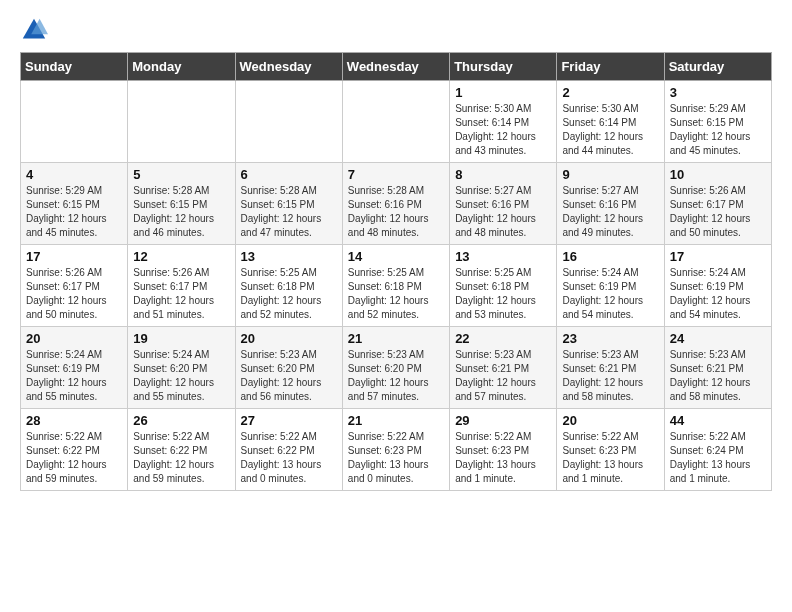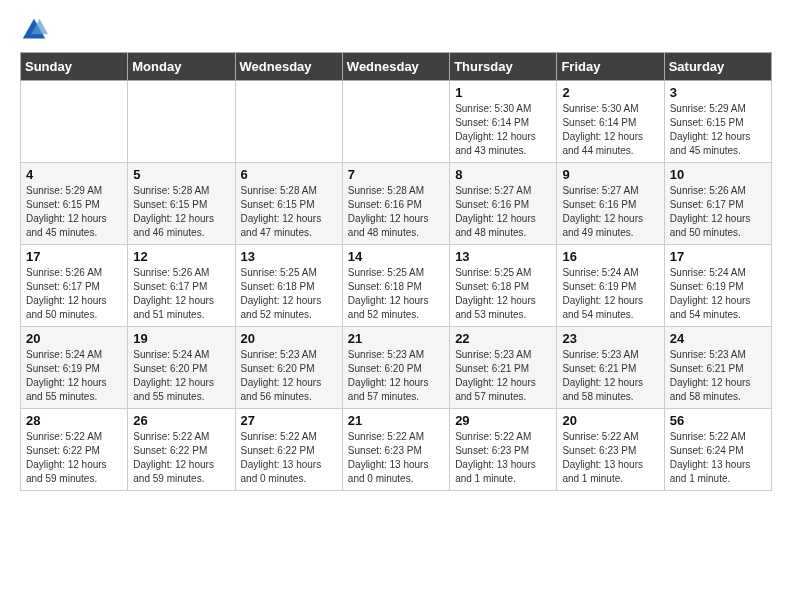--- a/index.html
+++ b/index.html
@@ -350,21 +350,21 @@
 and 1 minute.</div>
           </td>
           <td>
             <span class="day-num">20</span>
             <div class="day-info" style="white-space: pre-line;">Sunrise: 5:22 AM
 Sunset: 6:23 PM
 Daylight: 13 hours
 and 1 minute.</div>
           </td>
           <td>
-            <span class="day-num">56</span>
+            <span class="day-num">44</span>
             <div class="day-info" style="white-space: pre-line;">Sunrise: 5:22 AM
 Sunset: 6:24 PM
 Daylight: 13 hours
 and 1 minute.</div>
           </td>
         </tr>
       </tbody>
   </table>
 </div>
 

